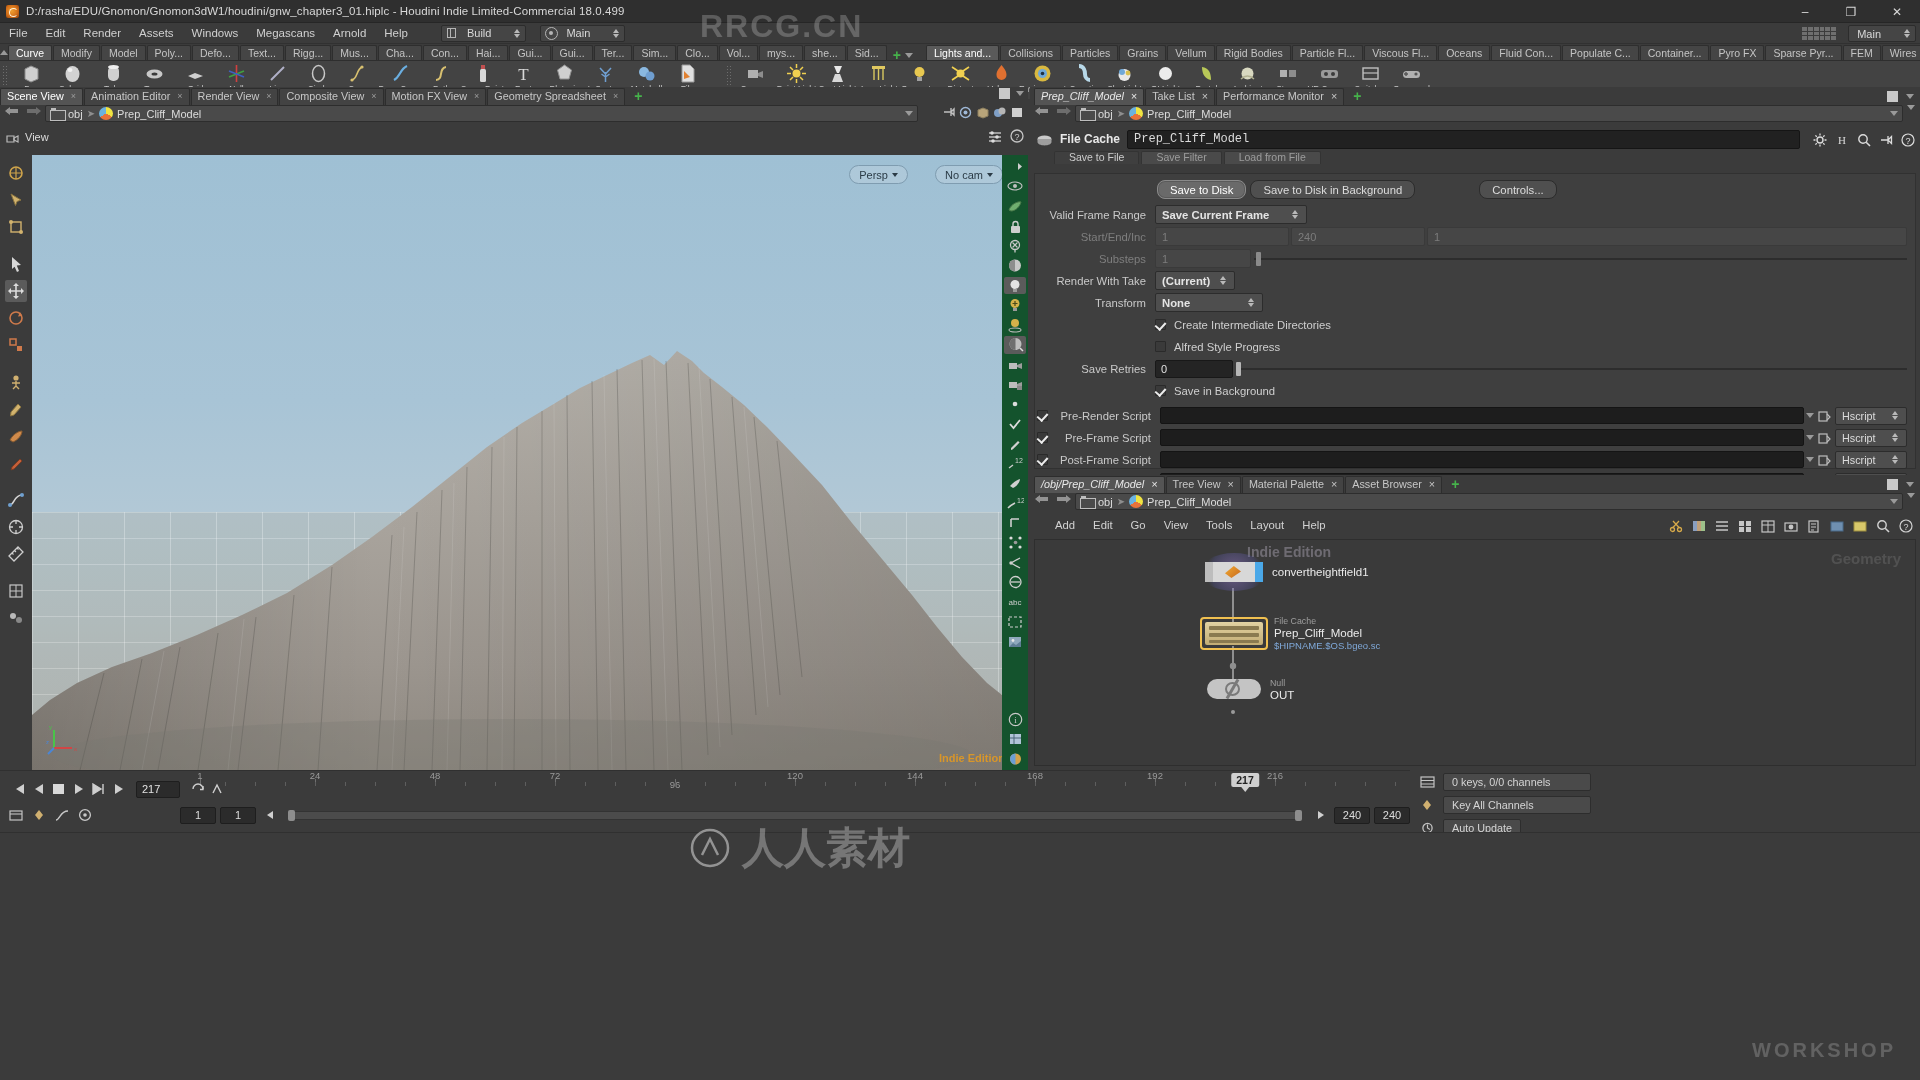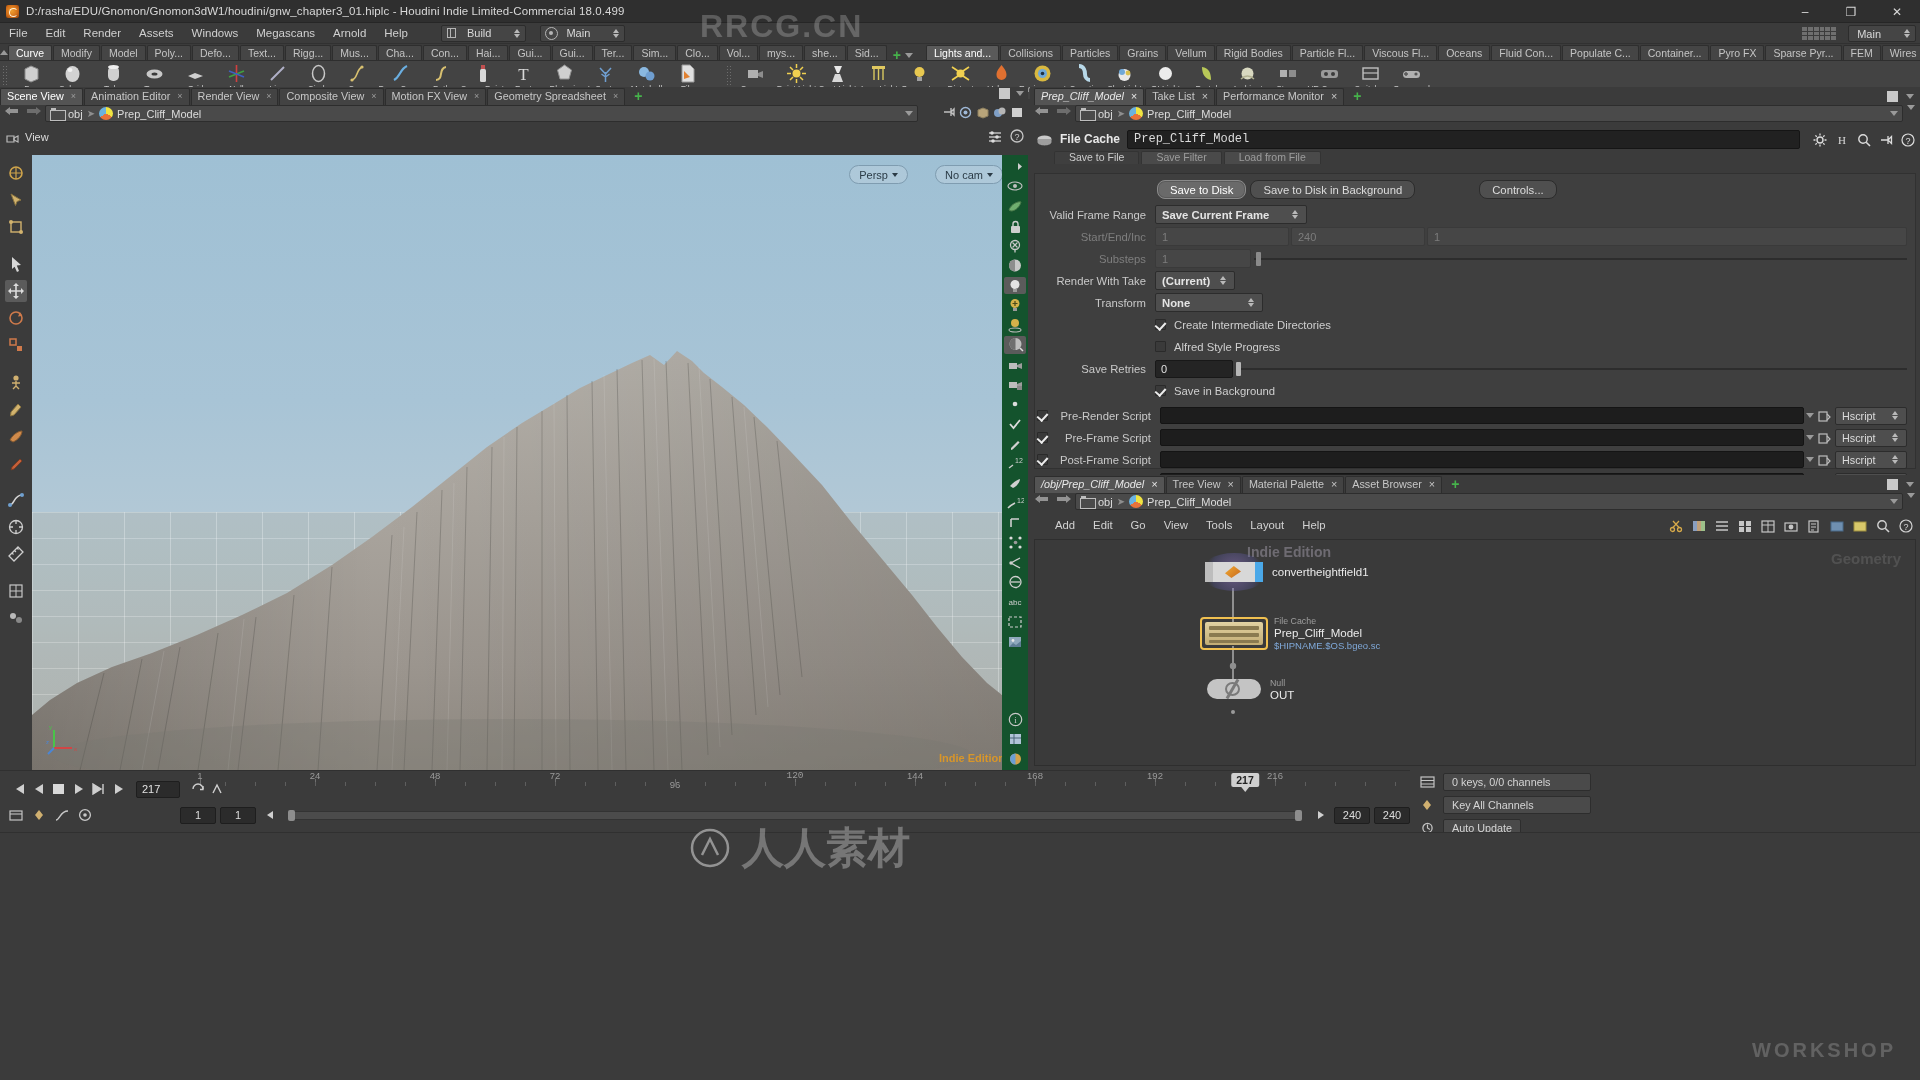--- a/index.html
+++ b/index.html
@@ -1008,21 +1008,21 @@
         <span class="ticklab" style="left: 200px;">1</span>
         <span class="tick" style="left: 200px;"></span>
         <span class="ticklab" style="left: 315px;">24</span>
         <span class="tick" style="left: 315px;"></span>
         <span class="ticklab" style="left: 435px;">48</span>
         <span class="tick" style="left: 435px;"></span>
         <span class="ticklab" style="left: 555px;">72</span>
         <span class="tick" style="left: 555px;"></span>
         <span class="ticklab" style="left: 675px; margin-top: 9px;">96</span>
         <span class="tick" style="left: 675px;"></span>
-        <span class="ticklab" style="left: 795px; font-family: Liberation Mono, monospace;">120</span>
+        <span class="ticklab" style="left: 795px;">120</span>
         <span class="tick" style="left: 795px;"></span>
         <span class="ticklab" style="left: 915px;">144</span>
         <span class="tick" style="left: 915px;"></span>
         <span class="ticklab" style="left: 1035px;">168</span>
         <span class="tick" style="left: 1035px;"></span>
         <span class="ticklab" style="left: 1155px;">192</span>
         <span class="tick" style="left: 1155px;"></span>
         <span class="ticklab" style="left: 1275px;">216</span>
         <span class="tick" style="left: 1275px;"></span>
         <span class="tick" style="left: 225px; height: 4px; top: 11px; background: rgb(94, 94, 94);"></span>

